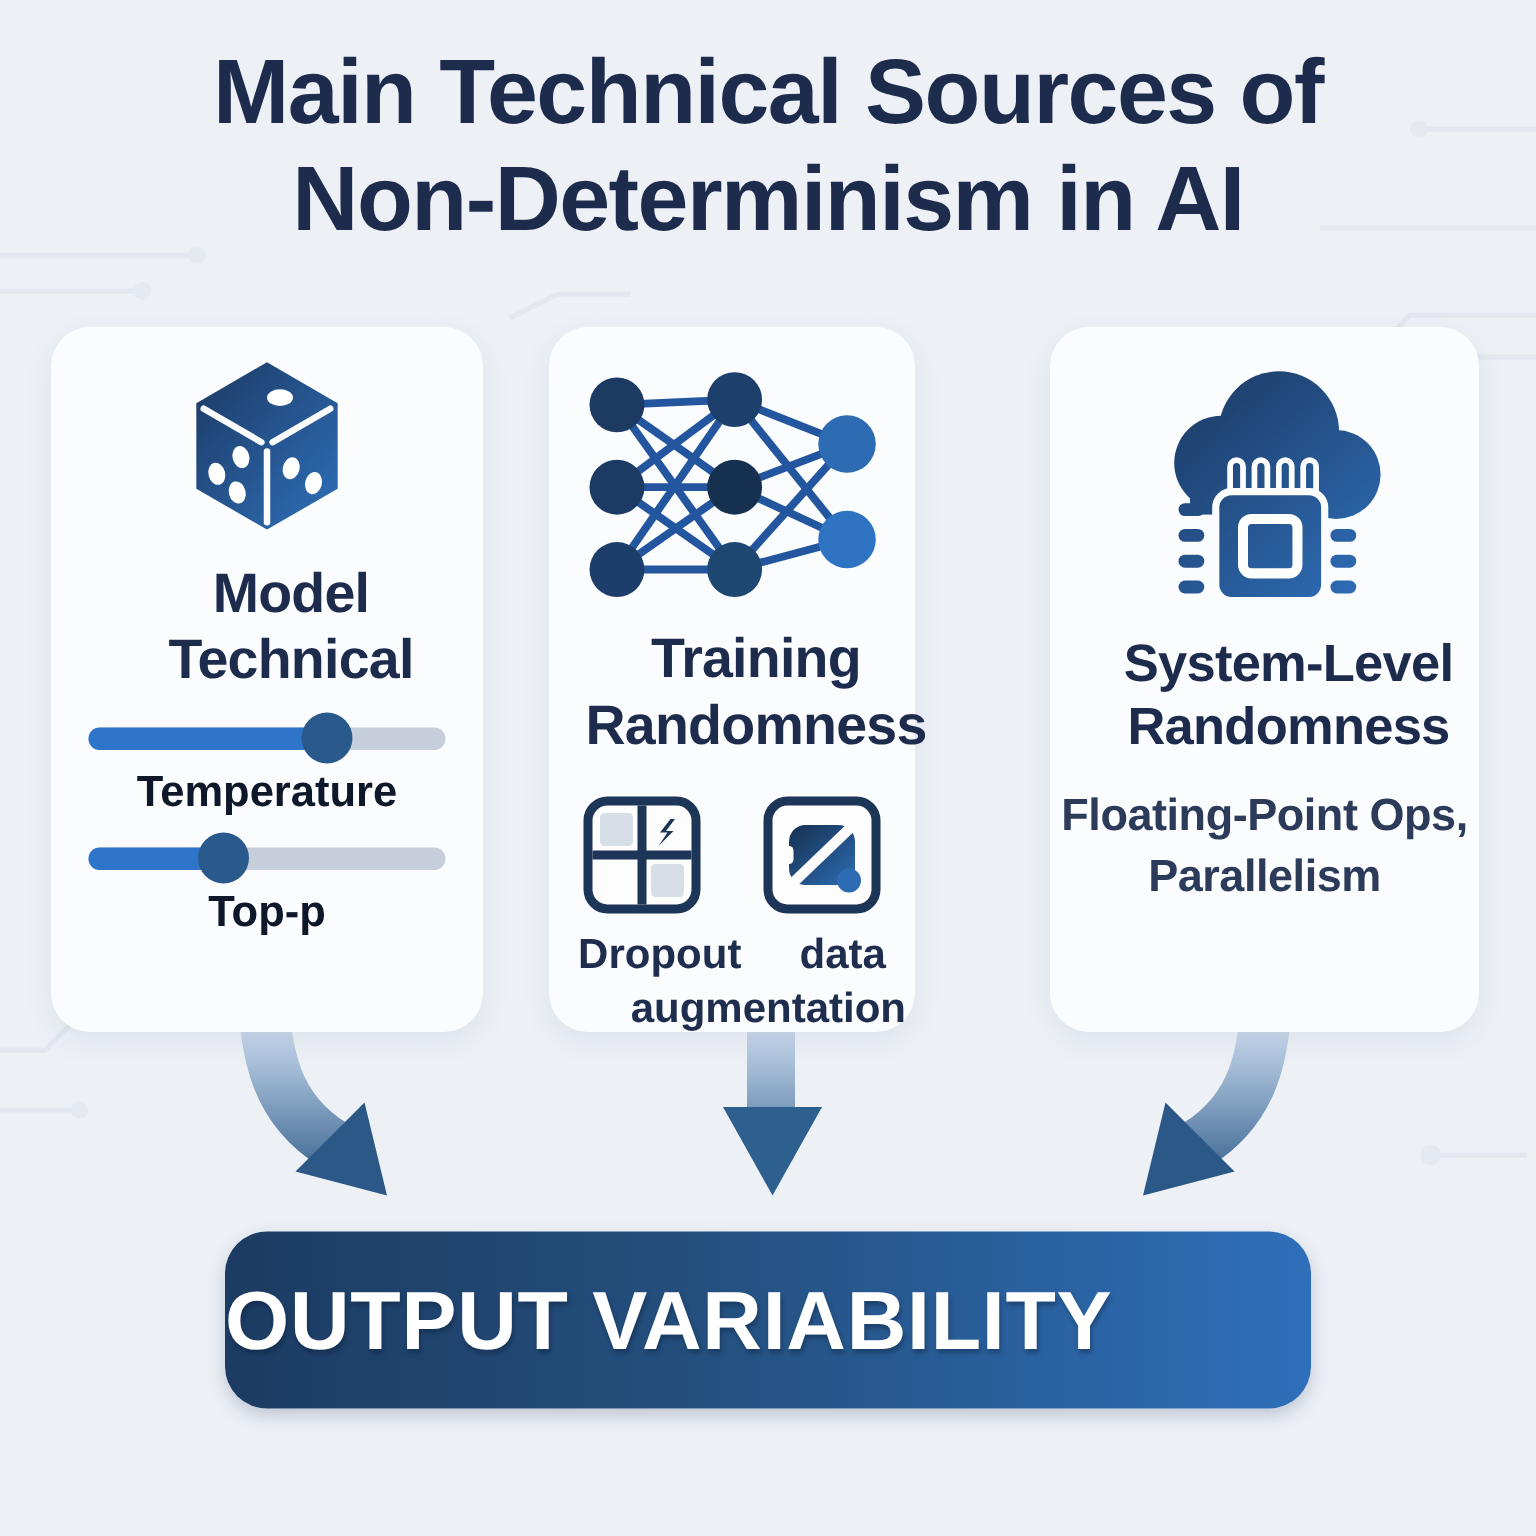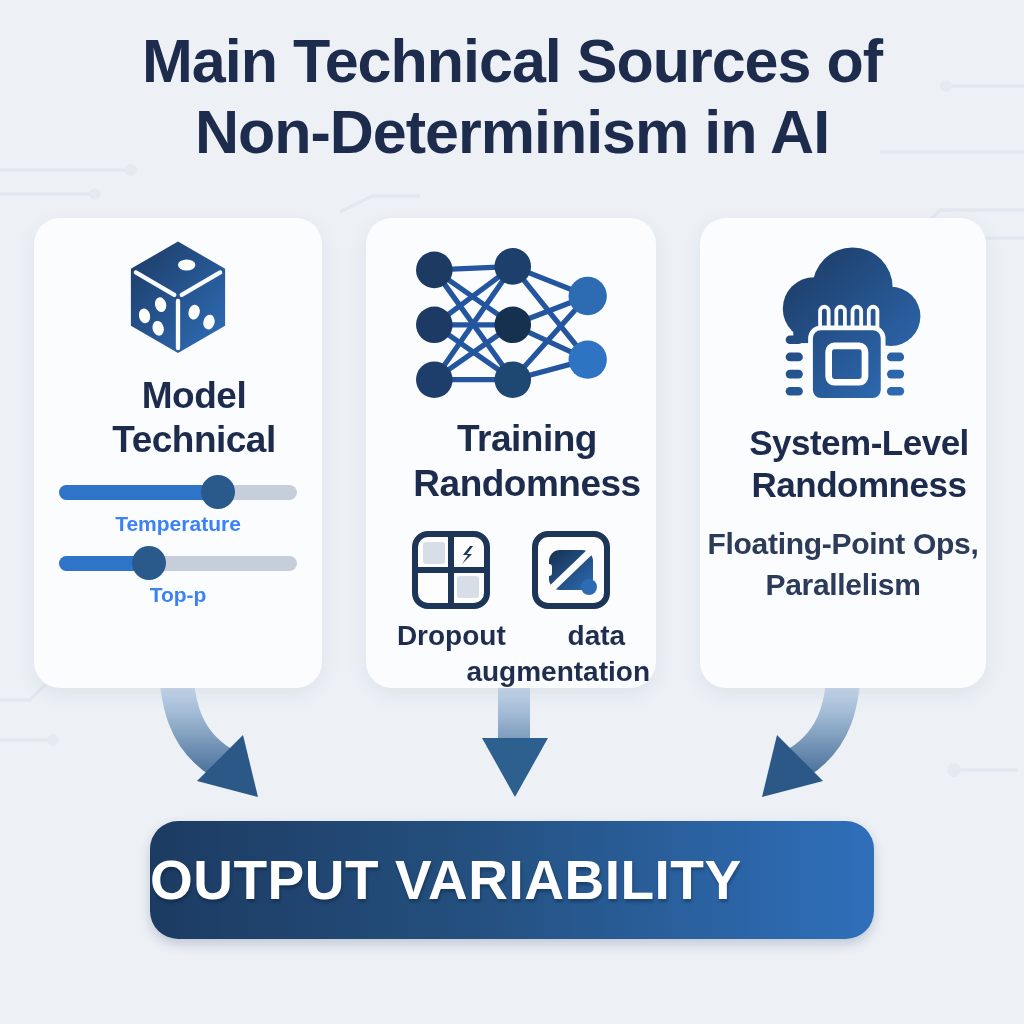--- a/index.html
+++ b/index.html
@@ -17,21 +17,21 @@
     color:#1d2b4d;font-weight:bold;font-size:61px;line-height:1.16;
     letter-spacing:-1px;
   }
   .card{
     position:absolute;top:218px;height:470px;
     background:#fbfcfe;border-radius:26px;
     box-shadow:0 6px 20px rgba(40,60,100,0.08);
     z-index:2;display:flex;flex-direction:column;align-items:center;
   }
   .card-1{left:34px;width:288px;}
-  .card-2{left:366px;width:290px;}
+  .card-2{left:366px;width:244px;}
   .card-3{left:700px;width:286px;}
   .card-title{
     text-align:center;color:#1d2b4d;font-weight:bold;
     font-size:37px;line-height:1.2;letter-spacing:-0.5px;margin-left:32px;
   }
   .card-subtitle{
     text-align:center;color:#2b3b59;font-weight:bold;
     font-size:30px;line-height:1.35;margin-top:18px;letter-spacing:-0.3px;
   }
   .slider-block{width:238px;margin-top:22px;}
@@ -39,21 +39,21 @@
     position:relative;height:15px;border-radius:8px;background:#c6cedb;
   }
   .slider-fill{
     position:absolute;left:0;top:0;height:15px;border-radius:8px;background:#2e74c9;
   }
   .slider-knob{
     position:absolute;top:-10px;width:34px;height:34px;border-radius:50%;
     background:#2a5a8c;
   }
   .slider-label{
-    text-align:right;color:#3b82f6;font-weight:bold;font-size:21px;margin-top:12px;
+    text-align:right;color:#0f172a;font-weight:bold;font-size:29px;margin-top:12px;
   }
   .sub-icons{display:flex;gap:40px;margin-top:24px;}
   .sub-labels{
     display:flex;justify-content:space-around;width:100%;
     margin-top:10px;color:#1f2e4e;font-weight:bold;font-size:28px;
   }
   .sub-label-overflow{
     width:100%;text-align:right;padding-right:6px;box-sizing:border-box;
     color:#1f2e4e;font-weight:bold;font-size:28px;margin-top:4px;
   }

